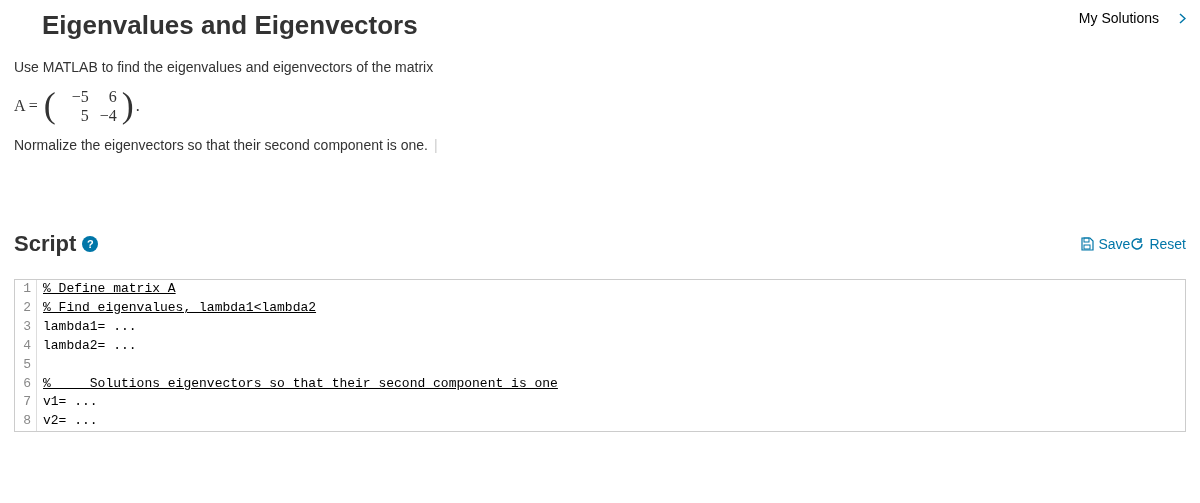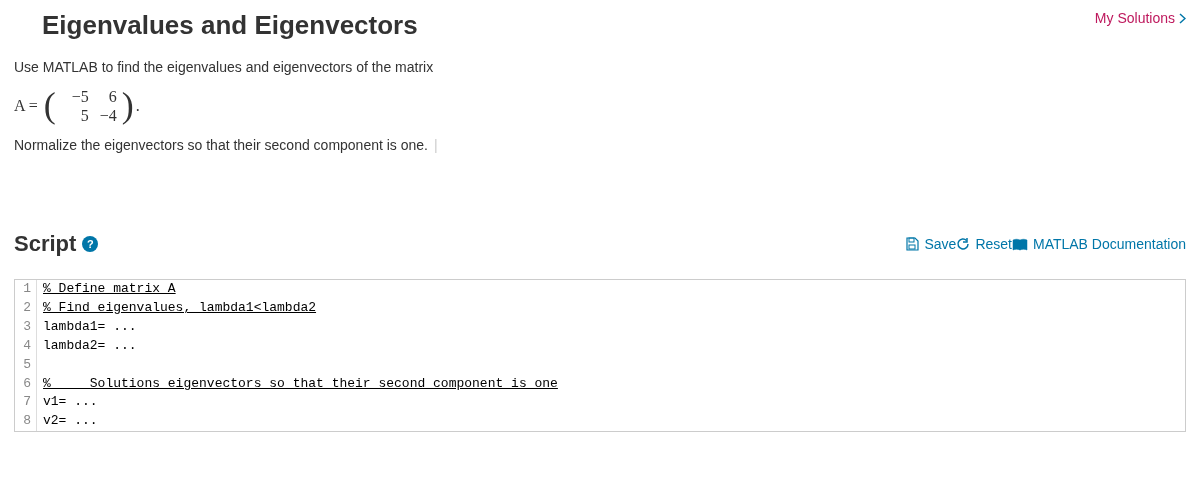--- a/index.html
+++ b/index.html
@@ -16,26 +16,26 @@
       align-items: flex-start;
       margin-bottom: 18px;
     }
     .title {
       font-size: 26px;
       font-weight: bold;
       color: #333;
       margin-left: 28px;
     }
     .my-solutions {
-      color: #be185d;
+      color: #000000;
       font-size: 14px;
       cursor: pointer;
       display: inline-flex;
       align-items: center;
-      gap: 4px;
+      gap: 20px;
     }
     .problem-text {
       font-size: 14px;
       color: #333;
       margin-bottom: 12px;
     }
     .matrix-eq {
       font-family: 'Times New Roman', serif;
       font-size: 16px;
       display: inline-flex;
@@ -193,28 +193,20 @@
       </a>
       <a class="toolbar-btn">
         <span>
           <svg width="14" height="14" viewBox="0 0 14 14">
               <path d="M12 7a5 5 0 1 1-1.46-3.54" fill="none" stroke="#0076a8" stroke-width="1.5"></path>
               <path d="M11 1v4h-4" fill="none" stroke="#0076a8" stroke-width="1.5"></path>
             </svg>
         </span>
         <span>Reset</span>
       </a>
-      <a class="toolbar-btn">
-        <span>
-          <svg width="16" height="13" viewBox="0 0 16 13">
-              <path d="M1 2 C3 1 6 1 8 2 V12 C6 11 3 11 1 12 Z M15 2 C13 1 10 1 8 2 V12 C10 11 13 11 15 12 Z" fill="#0076a8" stroke="#0076a8" stroke-width="0.5"></path>
-            </svg>
-        </span>
-        <span>MATLAB Documentation</span>
-      </a>
     </div>
   </div>
 
   <div class="code-editor" id="code-editor">
       <div class="code-line">
         <div class="gutter">1</div>
         <div class="code comment">% Define matrix A</div>
       </div>
       <div class="code-line">
         <div class="gutter">2</div>

